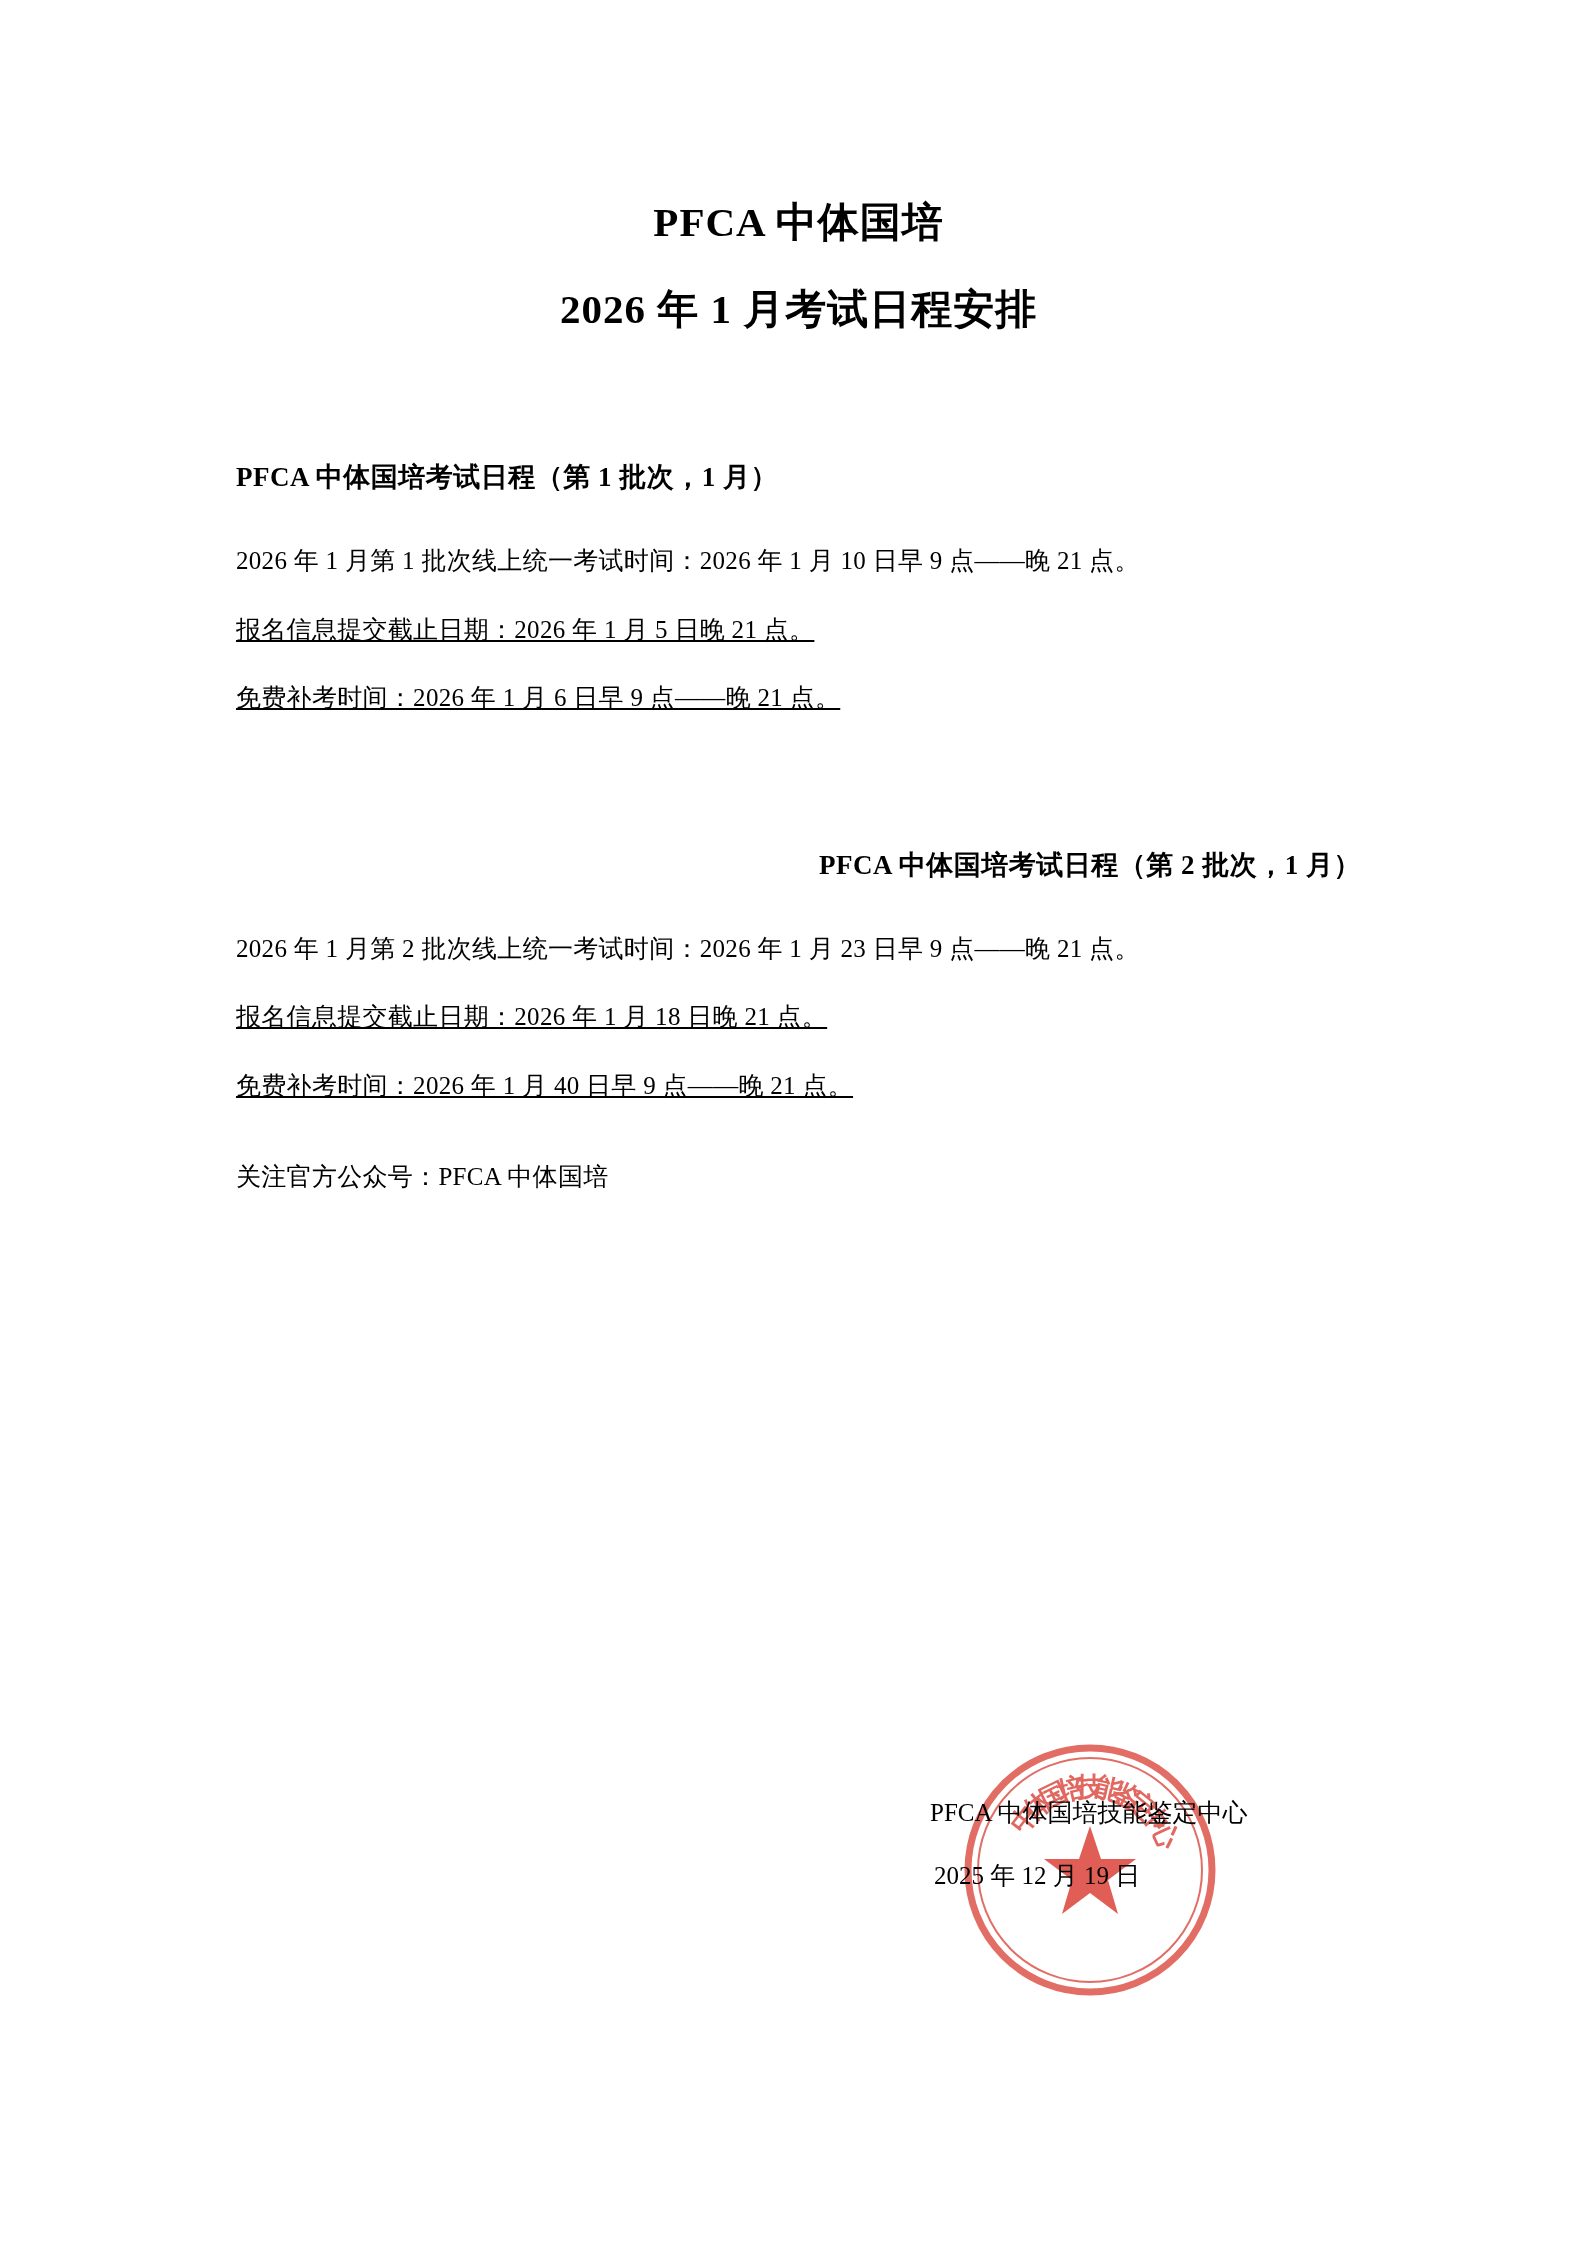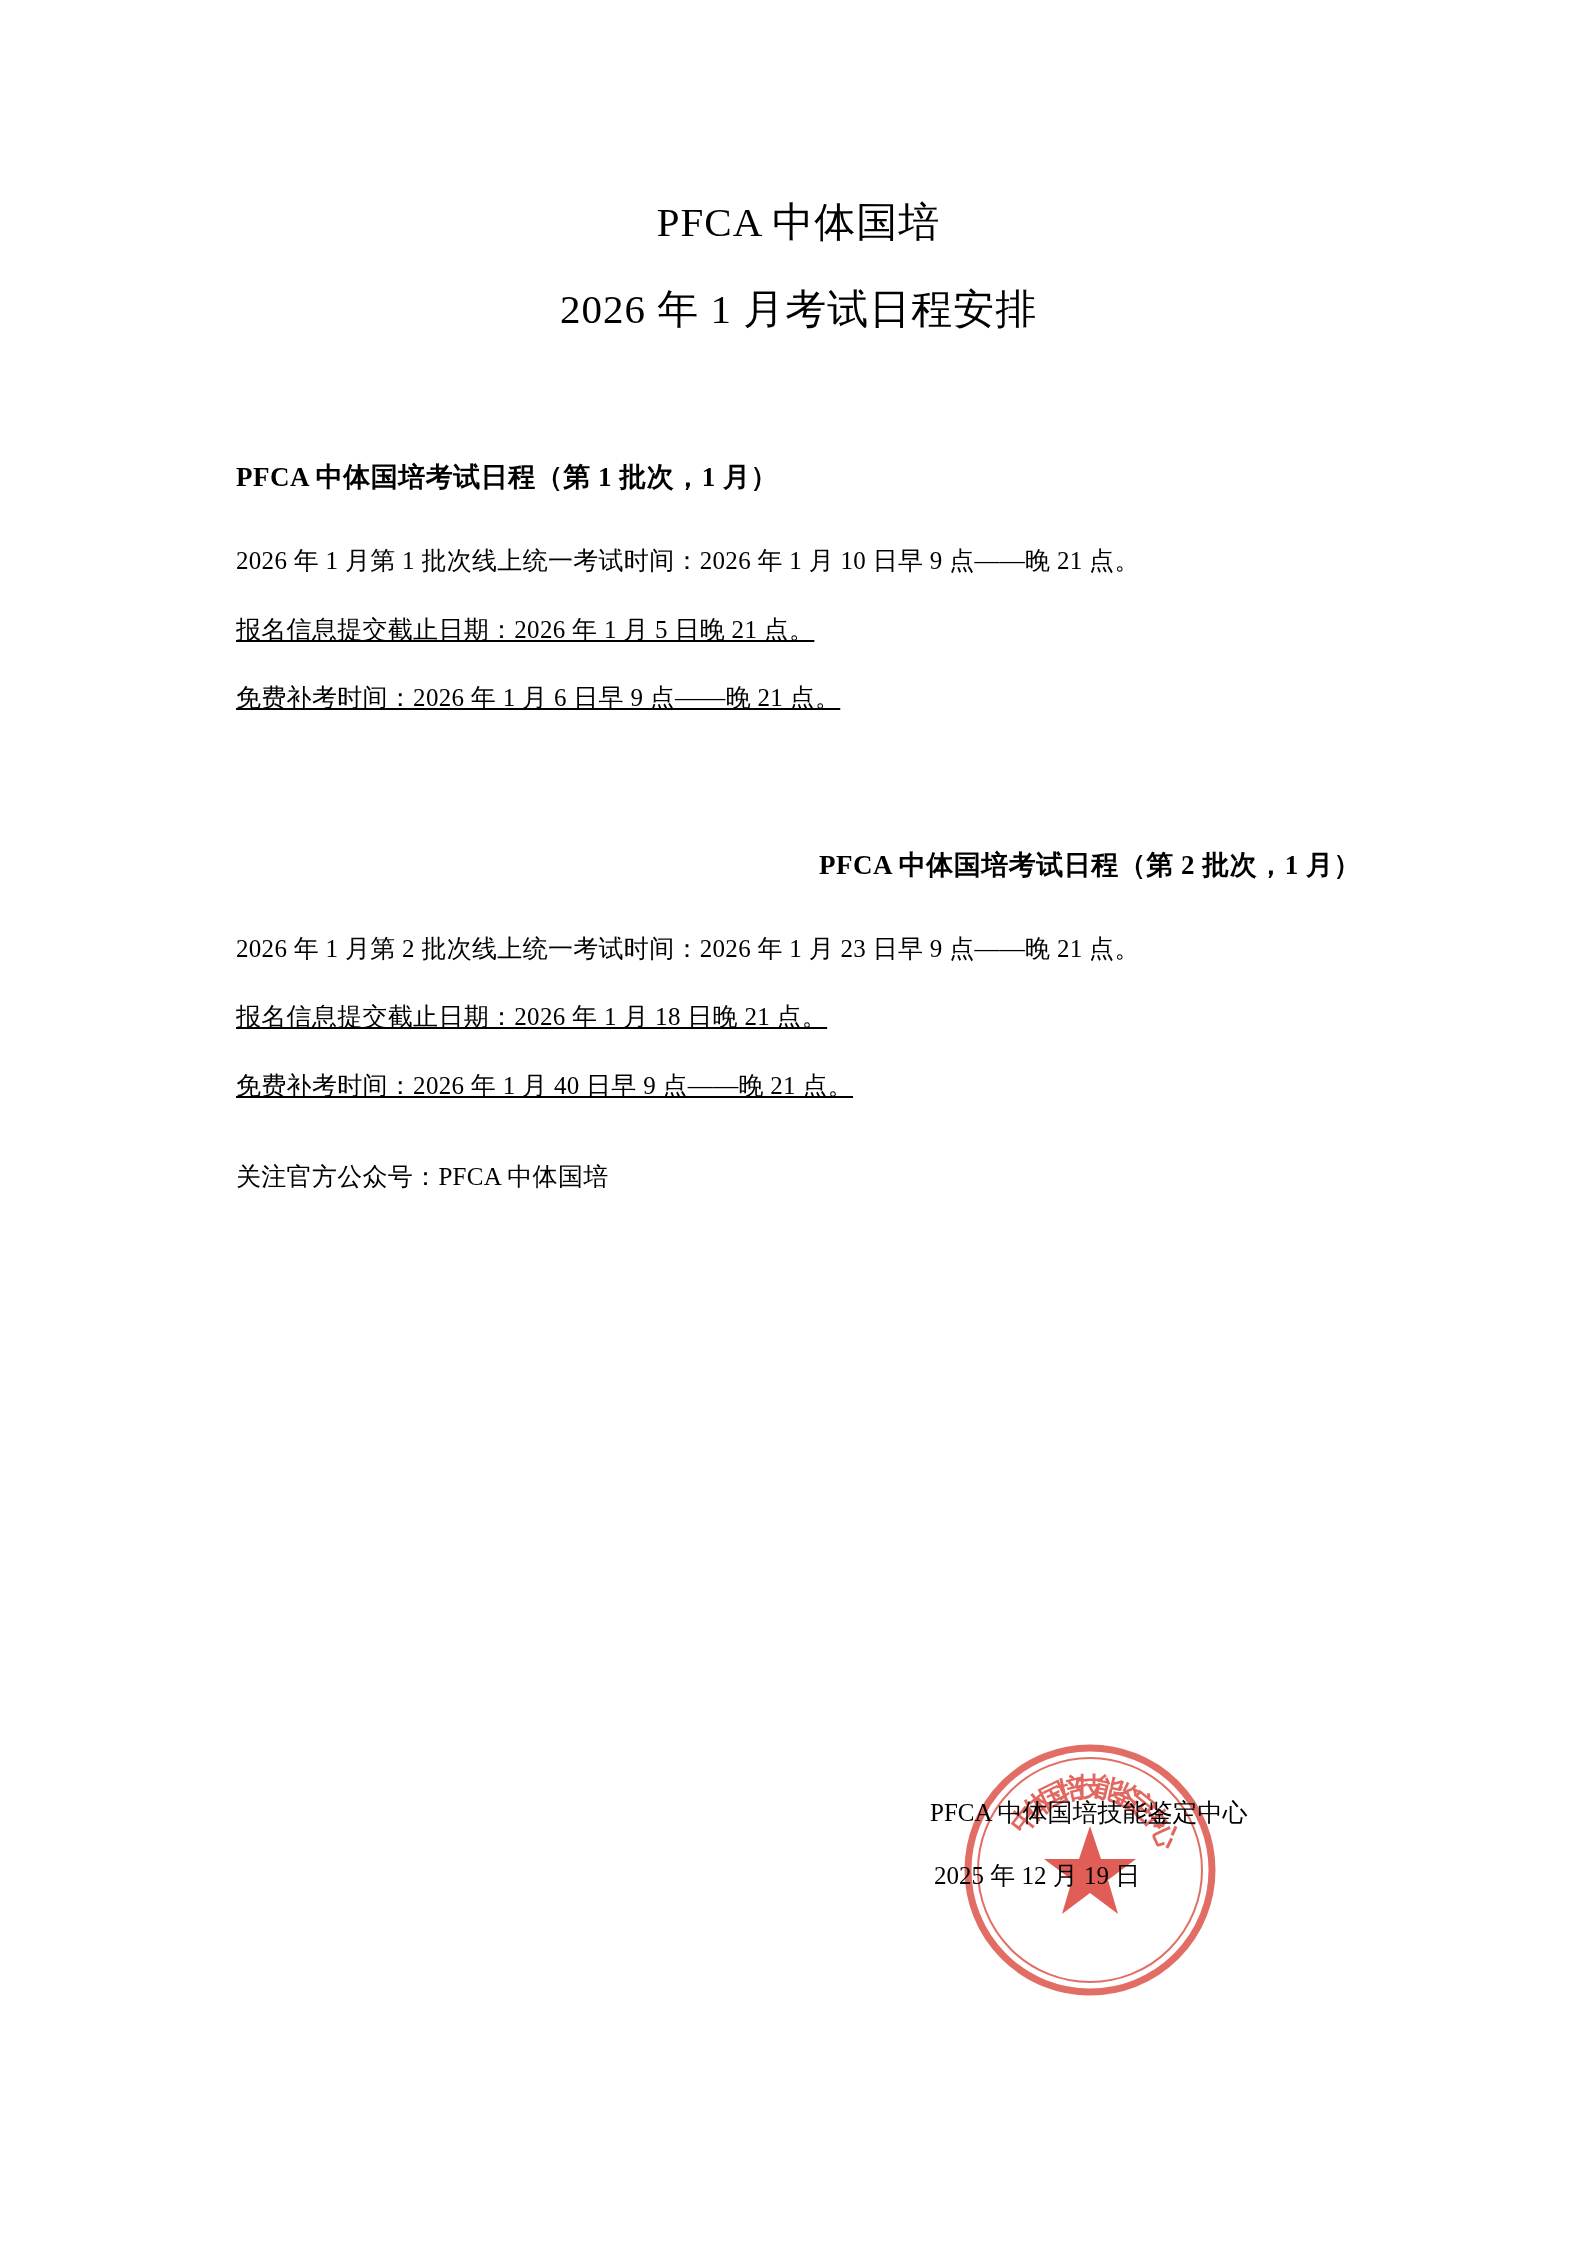--- a/index.html
+++ b/index.html
@@ -23,21 +23,21 @@
     padding: 0;
   }
   .content {
     position: absolute;
     left: 236px;
     top: 0;
     width: 1125px;
   }
   .title {
     text-align: center;
-    font-weight: normal;
+    font-weight: bold;
     font-size: 41px;
     letter-spacing: 1px;
     line-height: 1.1;
   }
   .title-line1 {
     margin-top: 200px;
   }
   .title-line2 {
     margin-top: 42px;
   }

